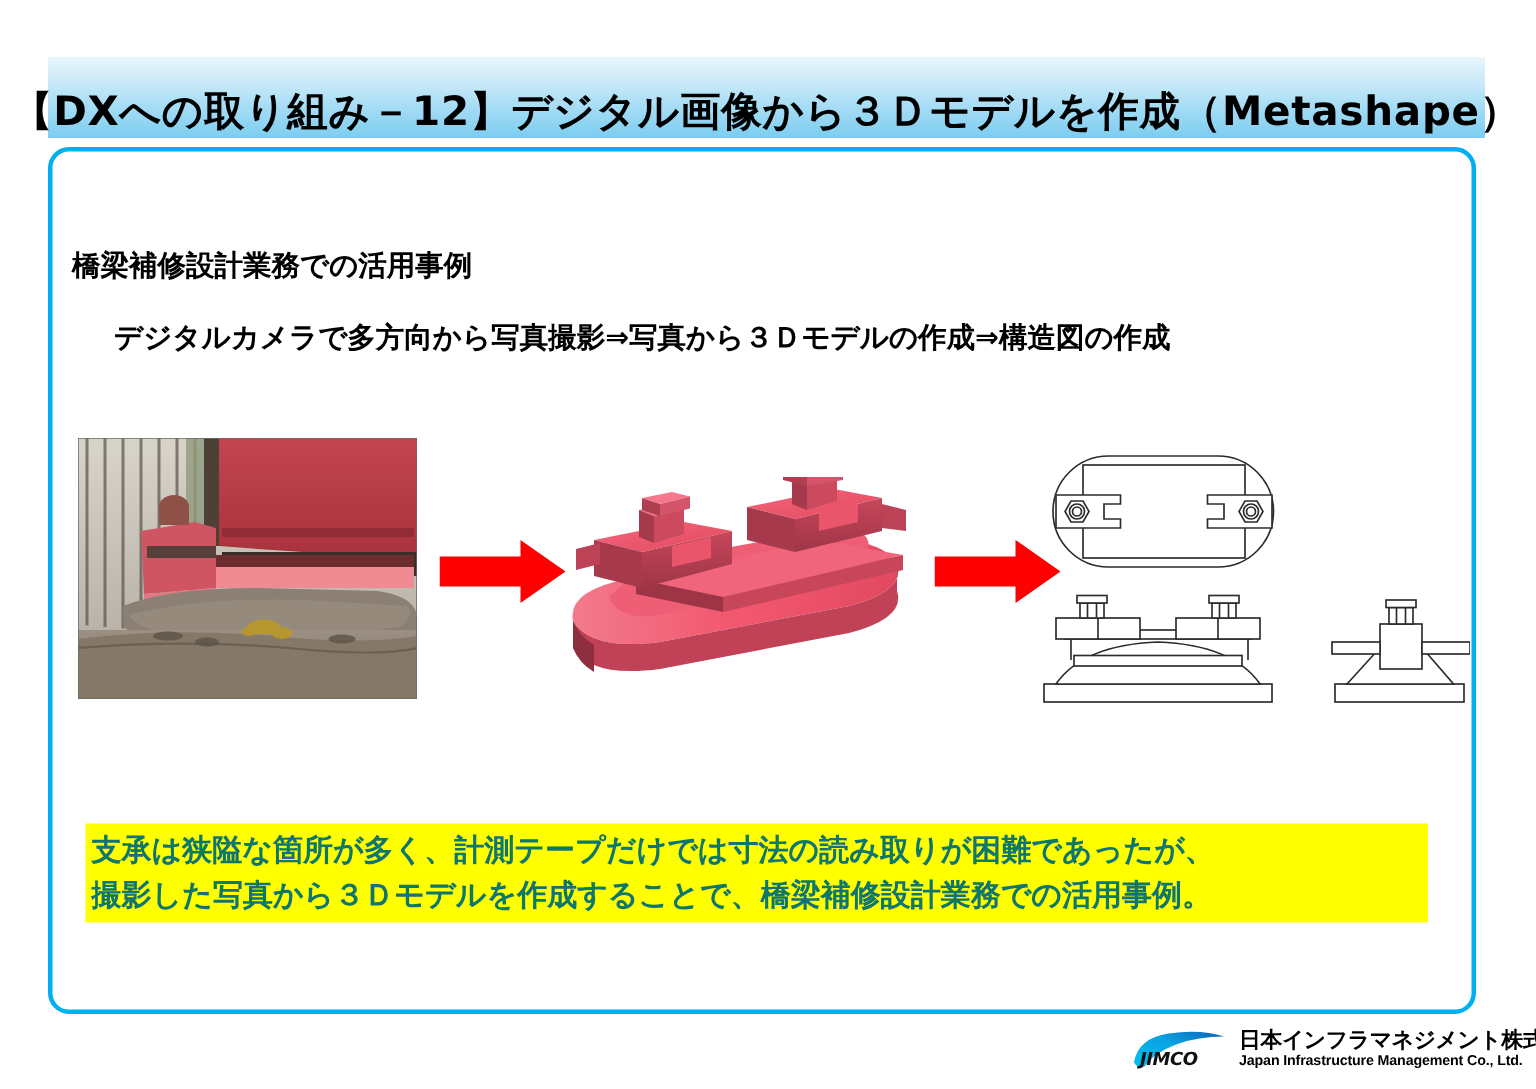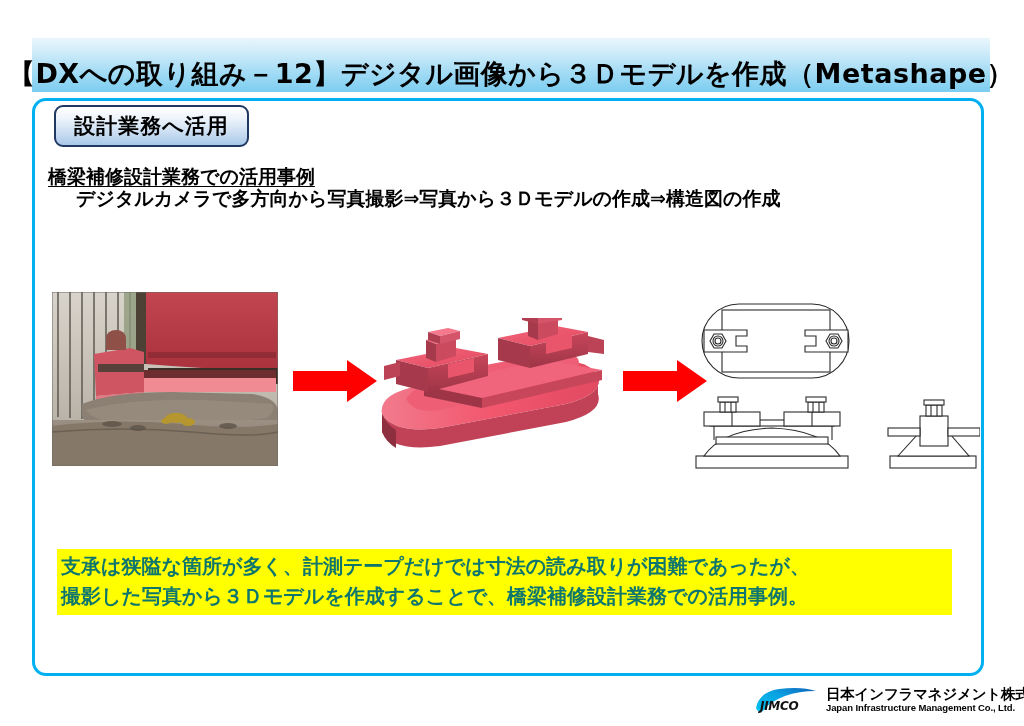--- a/index.html
+++ b/index.html
@@ -46,27 +46,26 @@
   .badge-text{
     font-size:21px;font-weight:bold;color:#000;
     font-family:"DejaVu Sans","Liberation Sans",sans-serif;
     letter-spacing:1px;
   }
 
   
   .headline{
     position:absolute;left:48px;top:164px;
     font-size:19px;font-weight:bold;color:#000;
-    text-decoration:underline;
     text-underline-offset:3px;
     font-family:"DejaVu Sans","Liberation Sans",sans-serif;
     white-space:nowrap;
   }
   .flowline{
-    position:absolute;left:76px;top:186px;
+    position:absolute;left:76px;top:212px;
     font-size:19px;font-weight:bold;color:#000;
     font-family:"DejaVu Sans","Liberation Sans",sans-serif;
     white-space:nowrap;
   }
 
   
   .photo{
     position:absolute;left:52px;top:292px;width:226px;height:174px;
     overflow:hidden;background:#8e7f73;
   }
@@ -119,23 +118,20 @@
 <body>
 
 <div class="slide">
 
   <div class="title-bar">
     <div class="title-text">【DXへの取り組み－12】デジタル画像から３Ｄモデルを作成（Metashape）</div>
   </div>
 
   <div class="panel"></div>
 
-  <div class="badge">
-    <span class="badge-text">設計業務へ活用</span>
-  </div>
 
   <div class="headline">橋梁補修設計業務での活用事例</div>
   <div class="flowline">デジタルカメラで多方向から写真撮影⇒写真から３Ｄモデルの作成⇒構造図の作成</div>
 
   <div class="photo">
     <svg width="226" height="174" viewBox="0 0 226 174" xmlns="http://www.w3.org/2000/svg">
       <defs>
         <linearGradient id="wallg" x1="0" y1="0" x2="0" y2="1">
           <stop offset="0" stop-color="#d9d4cb"></stop>
             <stop offset="1" stop-color="#b4ada2"></stop>

